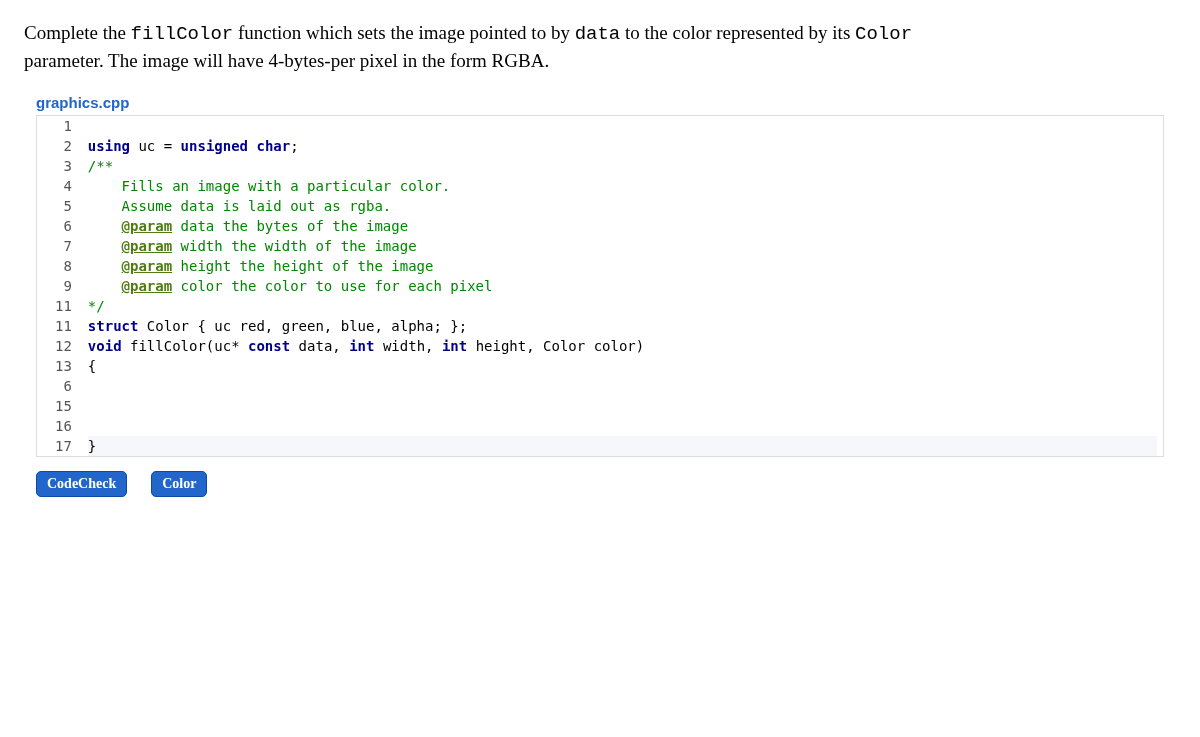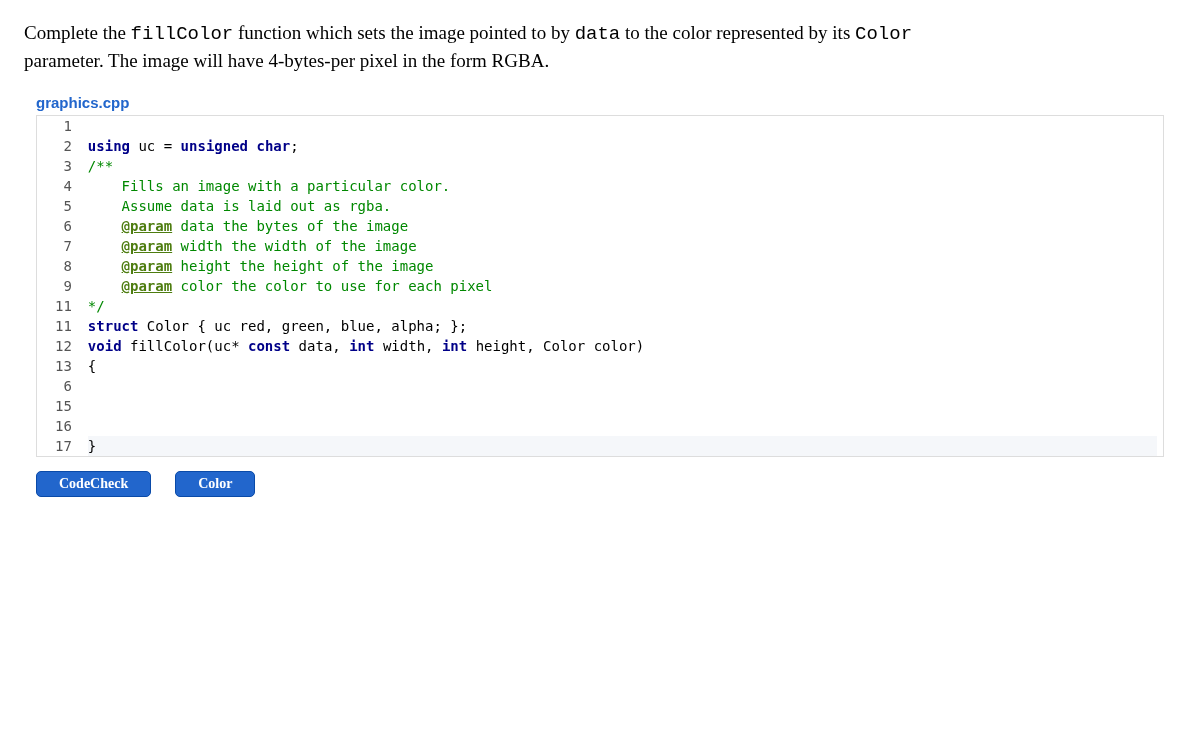--- a/index.html
+++ b/index.html
@@ -65,21 +65,21 @@
     gap: 24px;
   }
   .btn {
     font-family: Georgia, 'Times New Roman', serif;
     font-size: 14px;
     font-weight: bold;
     color: #fff;
     background: #2266cc;
     border: 1px solid #0a4aa8;
     border-radius: 5px;
-    padding: 4px 22px;
+    padding: 4px 10px;
     cursor: pointer;
   }
 </style>
 </head>
 <body>
 
 <div class="instructions">
   <span>Complete the </span><span class="mono">fillColor</span><span> function which sets the image pointed to by </span><span class="mono">data</span><span> to the color represented by its </span><span class="mono">Color</span><span> parameter. The image will have 4-bytes-per pixel in the form RGBA.</span>
 </div>
 

